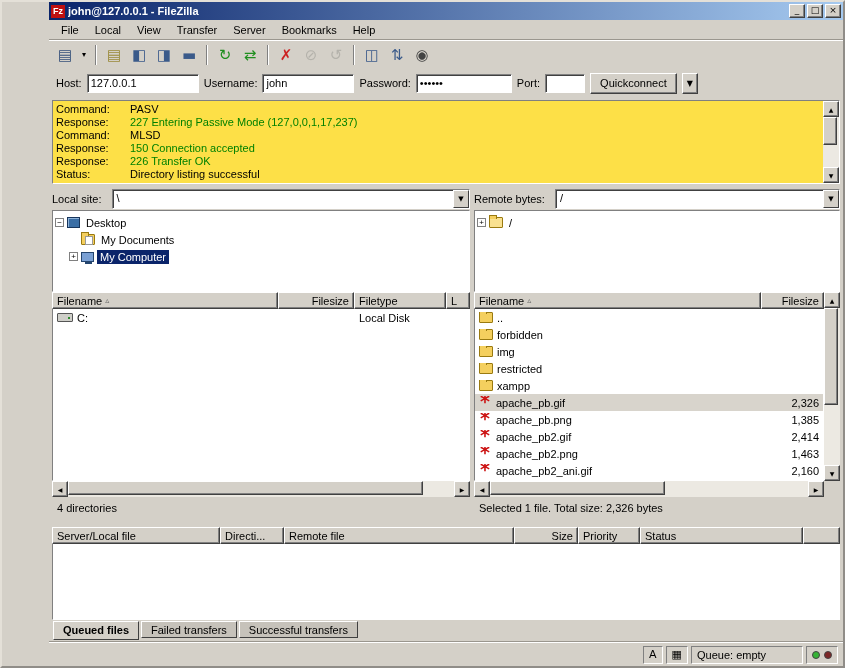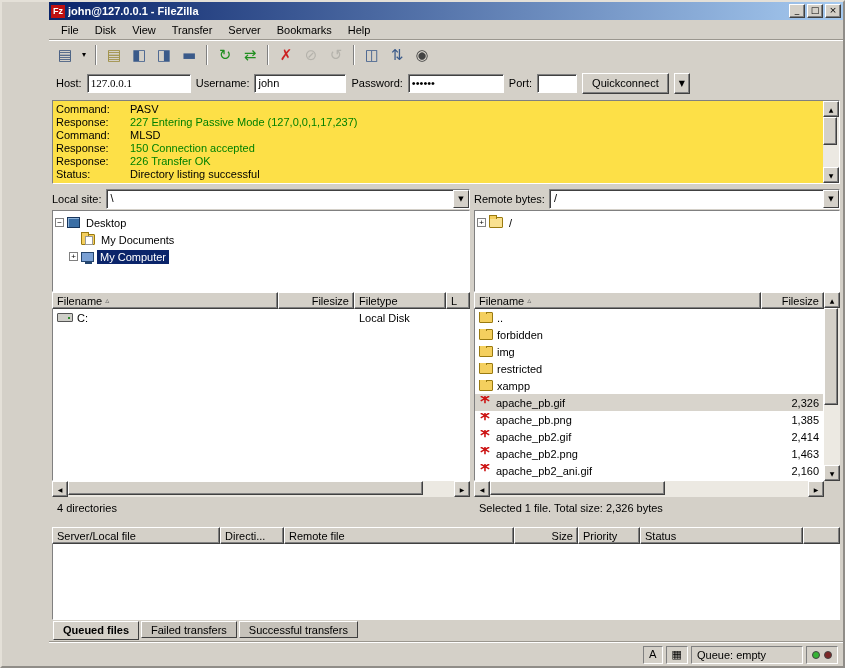--- a/index.html
+++ b/index.html
@@ -59,21 +59,21 @@
   .vscroll .sthumb { left:0; width:14px; }
   .hscroll .sthumb { top:0; height:14px; }
 
   
   .panes { display:flex; padding:0 3px; margin-top:2px; }
   .pane { display:flex; flex-direction:column; }
   .pane.local { width:418px; flex:0 0 418px; }
   .pane.remote { flex:1; min-width:0; }
   .vsplit { width:4px; flex:0 0 4px; }
 
-  .site-row { height:22px; flex:0 0 22px; display:flex; align-items:center; gap:4px; }
+  .site-row { height:22px; flex:0 0 22px; display:flex; align-items:center; gap:10px; }
   .combo { flex:1; height:20px; display:flex; background:#fff; border:1px solid;
            border-color:#808080 #fff #fff #808080; box-shadow:inset 1px 1px 0 #404040; }
   .combo-text { flex:1; padding:2px 4px; white-space:nowrap; overflow:hidden; }
   .combo-btn { width:16px; flex:0 0 16px; background:var(--chrome,#d4d0c8); border:1px solid;
                border-color:#fff #404040 #404040 #fff; font-size:7px; display:flex; align-items:center;
                justify-content:center; font-family:"DejaVu Sans",sans-serif; }
 
   .tree { height:82px; flex:0 0 82px; background:#fff; border:1px solid; border-color:#808080 #fff #fff #808080;
           padding:3px 2px; overflow:hidden; }
   .tree-row { display:flex; align-items:center; height:17px; gap:3px; }
@@ -147,21 +147,21 @@
     <div class="title-text">john@127.0.0.1 - FileZilla</div>
     <div class="win-controls" id="win-controls">
         <div class="winbtn">_</div>
         <div class="winbtn">□</div>
         <div class="winbtn">×</div>
       </div>
   </div>
 
   <div class="menubar" id="menubar">
       <div class="menu-item">File</div>
-      <div class="menu-item">Disk</div>
+      <div class="menu-item">Local</div>
       <div class="menu-item">View</div>
       <div class="menu-item">Transfer</div>
       <div class="menu-item">Server</div>
       <div class="menu-item">Bookmarks</div>
       <div class="menu-item">Help</div>
     </div>
 
   <div class="toolbar" id="toolbar">
       <div class="tbtn" style="color: rgb(53, 80, 122);">▤</div>
       <div class="tbtn narrow" style="color: rgb(0, 0, 0);">▾</div>
@@ -178,21 +178,21 @@
       <div class="tbtn disabled" style="color: rgb(154, 154, 148);">⊘</div>
       <div class="tbtn disabled" style="color: rgb(154, 154, 148);">↺</div>
       <div class="tsep"></div>
       <div class="tbtn" style="color: rgb(58, 90, 138);">◫</div>
       <div class="tbtn" style="color: rgb(58, 90, 138);">⇅</div>
       <div class="tbtn" style="color: rgb(68, 68, 68);">◉</div>
     </div>
 
   <div class="quickbar">
     <span>Host:</span>
-    <input class="qc-input" style="width: 104px; font-family: Liberation Serif, serif;" value="127.0.0.1">
+    <input class="qc-input" style="width: 112px;" value="127.0.0.1">
     <span>Username:</span>
     <input class="qc-input" style="width: 92px;" value="john">
     <span>Password:</span>
     <input class="qc-input" style="width: 96px;" value="••••••">
     <span>Port:</span>
     <input class="qc-input" style="width: 40px;" value="">
     <button class="btn">Quickconnect</button>
     <button class="btn arrow">▼</button>
   </div>
 

